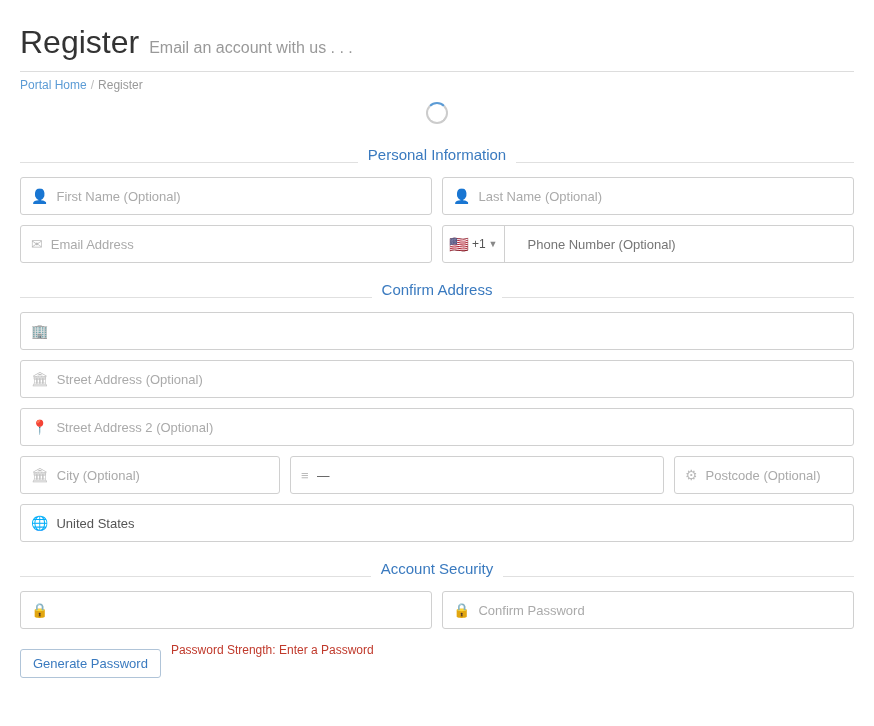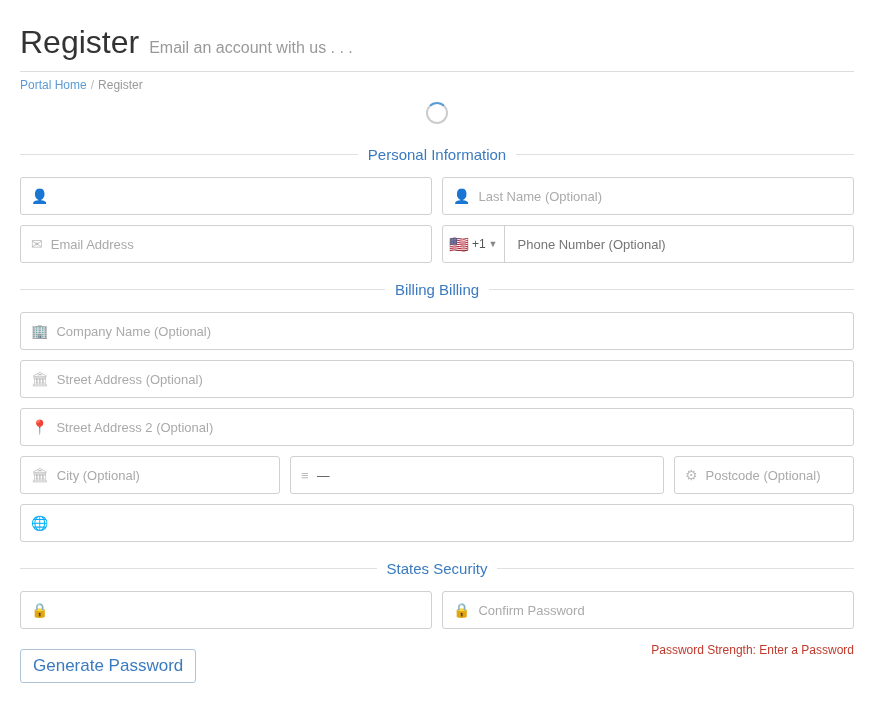--- a/index.html
+++ b/index.html
@@ -56,21 +56,21 @@
     }
     .spinner-circle {
       width: 22px;
       height: 22px;
       border-radius: 50%;
       border: 2px solid #ccc;
       border-top-color: #5b9bd5;
     }
     .section-divider {
       display: flex;
-      align-items: center;
+      align-items: flex-end;
       margin: 18px 0 14px;
       gap: 10px;
     }
     .section-divider::before,
     .section-divider::after {
       content: '';
       flex: 1;
       height: 1px;
       background: #e0e0e0;
     }
@@ -136,21 +136,21 @@
     }
     .flag-emoji { font-size: 16px; }
     .phone-code { font-size: 12px; color: #555; }
     .phone-caret { color: #888; font-size: 9px; }
     .phone-input {
       border: none;
       outline: none;
       flex: 1;
       font-size: 13px;
       color: #c2410c;
-      padding: 0 13px;
+      padding: 0 23px;
       background: transparent;
       min-width: 0;
     }
     .state-select-wrapper {
       display: flex;
       align-items: center;
       border: 1px solid #d0d0d0;
       border-radius: 3px;
       height: 38px;
       background: #fff;
@@ -207,21 +207,21 @@
       margin-bottom: 10px;
     }
     .full-field {
       width: 100%;
       margin-bottom: 10px;
     }
     .gen-password-btn {
       border: 1px solid #b0c4d8;
       background: #fff;
       color: #3a7abf;
-      font-size: 17px;
+      font-size: 13px;
       padding: 6px 12px;
       border-radius: 3px;
       cursor: pointer;
       margin-top: 10px;
     }
     .strength-bar {
       flex: 1;
       height: 8px;
       background: #e0e0e0;
       border-radius: 4px;
@@ -230,21 +230,20 @@
     .strength-fill {
       height: 100%;
       width: 0%;
       background: #ccc;
       border-radius: 4px;
     }
     .strength-label {
       font-size: 12px;
       color: #c0392b;
       white-space: nowrap;
-      text-align: right;
     }
     .pass-row {
       display: flex;
       gap: 10px;
       margin-bottom: 0;
     }
     .pass-row .field {
       flex: 1;
     }
     .bottom-row {
@@ -285,20 +284,21 @@
   </div>
 
   <div class="section-divider">
     <span class="section-title blue">Personal Information</span>
   </div>
 
   <div class="form-row">
     <div class="field">
       <div class="field-wrapper">
         <span class="field-icon">👤</span>
+        <input class="field-input" type="text" placeholder="First Name (Optional)" style="">
       </div>
     </div>
     <div class="field">
       <div class="field-wrapper">
         <span class="field-icon">👤</span>
         <input class="field-input" type="text" placeholder="Last Name (Optional)" style="">
       </div>
     </div>
   </div>
 
@@ -315,27 +315,26 @@
           <span class="flag-emoji">🇺🇸</span>
           <span class="phone-code">+1</span>
           <span class="phone-caret">▼</span>
         </div>
         <input class="phone-input" type="tel" placeholder="Phone Number (Optional)" style="">
       </div>
     </div>
   </div>
 
   <div class="section-divider">
-    <span class="section-title blue">Billing Billing</span>
+    <span class="section-title blue">Confirm Address</span>
   </div>
 
   <div class="full-field">
     <div class="field-wrapper">
       <span class="field-icon">🏢</span>
-      <input class="field-input" type="text" placeholder="Company Name (Optional)" style="">
     </div>
   </div>
 
   <div class="full-field">
     <div class="field-wrapper">
       <span class="field-icon">🏛</span>
       <input class="field-input" type="text" placeholder="Street Address (Optional)" style="">
     </div>
   </div>
 
@@ -364,24 +363,29 @@
       </select>
     </div>
     <div class="postcode-wrapper">
       <span class="field-icon">⚙</span>
       <input class="field-input" type="text" placeholder="Postcode (Optional)" style="">
     </div>
   </div>
 
   <div class="country-wrapper">
     <span class="field-icon">🌐</span>
+    <select class="field-input" style="appearance:none; cursor:pointer;">
+      <option value="US">United States</option>
+      <option value="CA">Canada</option>
+      <option value="GB">United Kingdom</option>
+    </select>
   </div>
 
   <div class="section-divider">
-    <span class="section-title blue">States Security</span>
+    <span class="section-title blue">Account Security</span>
   </div>
 
   <div class="pass-row">
     <div class="field">
       <div class="field-wrapper">
         <span class="field-icon">🔒</span>
       </div>
     </div>
     <div class="field">
       <div class="field-wrapper">

